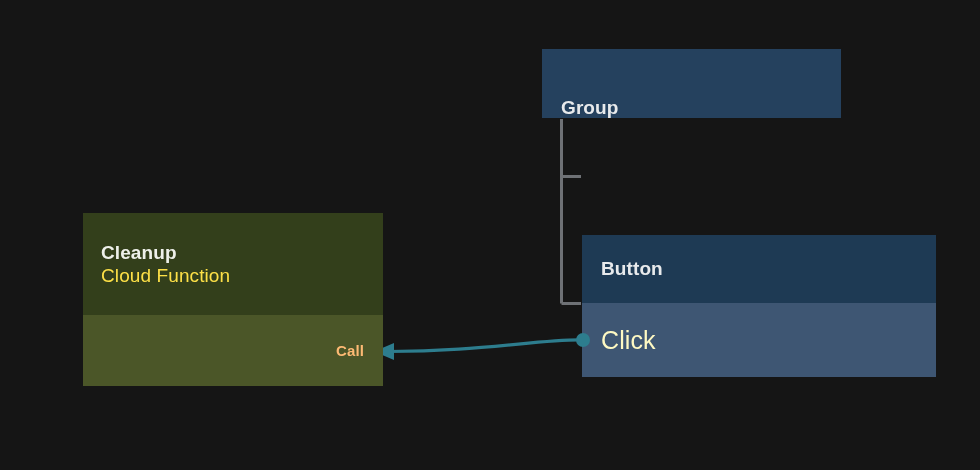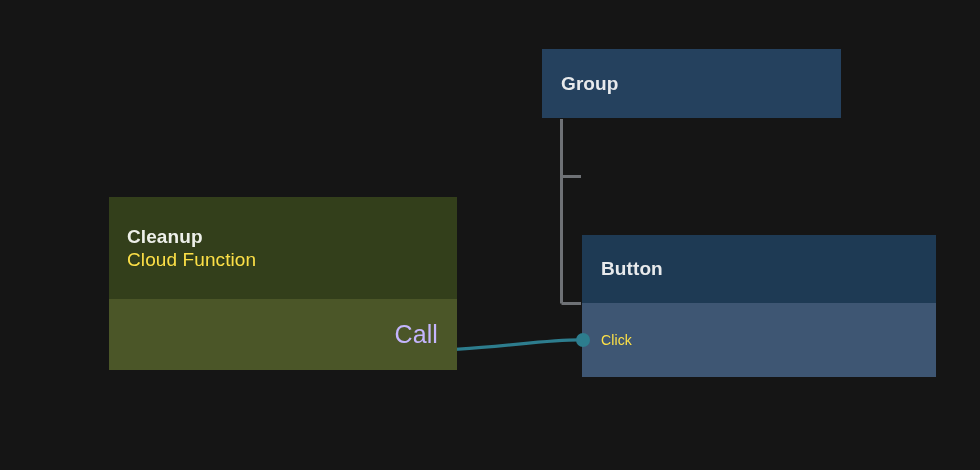--- a/index.html
+++ b/index.html
@@ -24,42 +24,42 @@
     overflow: hidden;
   }
   .node-header {
     box-sizing: border-box;
     width: 100%;
     height: 100%;
     display: flex;
     flex-direction: column;
     justify-content: center;
     padding-left: 19px;
+    margin-top: 24px;
   }
   .node-title {
     font-size: 19px;
     font-weight: bold;
     color: #e8eaec;
     line-height: 1.22;
     letter-spacing: 0.1px;
   }
   .node-subtitle {
     font-size: 19px;
     font-weight: normal;
     line-height: 1.25;
     letter-spacing: 0.1px;
   }
 
   
   #node-cleanup {
     left: 83px;
-    top: 197px;
-    width: 348px;
+    top: 213px;
+    width: 300px;
     height: 173px;
-    margin-left: 26px;
   }
   #node-cleanup .green-header {
     box-sizing: border-box;
     position: absolute;
     left: 0; top: 0;
     width: 100%;
     height: 102px;
     background: #333f1b;
     display: flex;
     flex-direction: column;
@@ -75,23 +75,24 @@
     top: 102px;
     width: 100%;
     height: 71px;
     background: #4b5628;
     display: flex;
     align-items: center;
     justify-content: flex-end;
     padding-right: 19px;
   }
   #node-cleanup .port-label {
-    font-size: 25px;
-    color: #c4b5fd;
-    letter-spacing: 0.1px;
+    font-size: 15px;
+    color: #fdba74;
+    letter-spacing: 0.1px;
+    font-weight: bold;
   }
 
   
   #node-group {
     left: 542px;
     top: 49px;
     width: 299px;
     height: 69px;
     background: #25415e;
   }
@@ -125,22 +126,22 @@
     left: 0;
     top: 68px;
     width: 100%;
     height: 74px;
     background: #3e5673;
     display: flex;
     align-items: center;
     padding-left: 19px;
   }
   #node-button .port-label {
-    font-size: 14px;
-    color: #fde047;
+    font-size: 25px;
+    color: #fef9c3;
     letter-spacing: 0.1px;
   }
 
   
   #tree-connector, #edge-layer {
     position: absolute;
     left: 0;
     top: 0;
     width: 980px;
     height: 470px;

